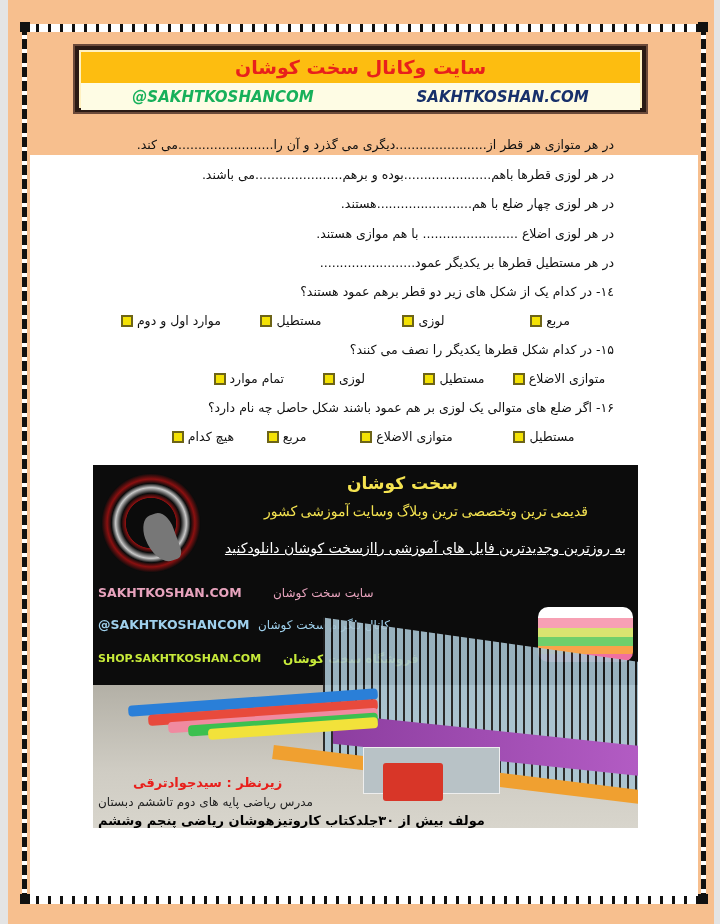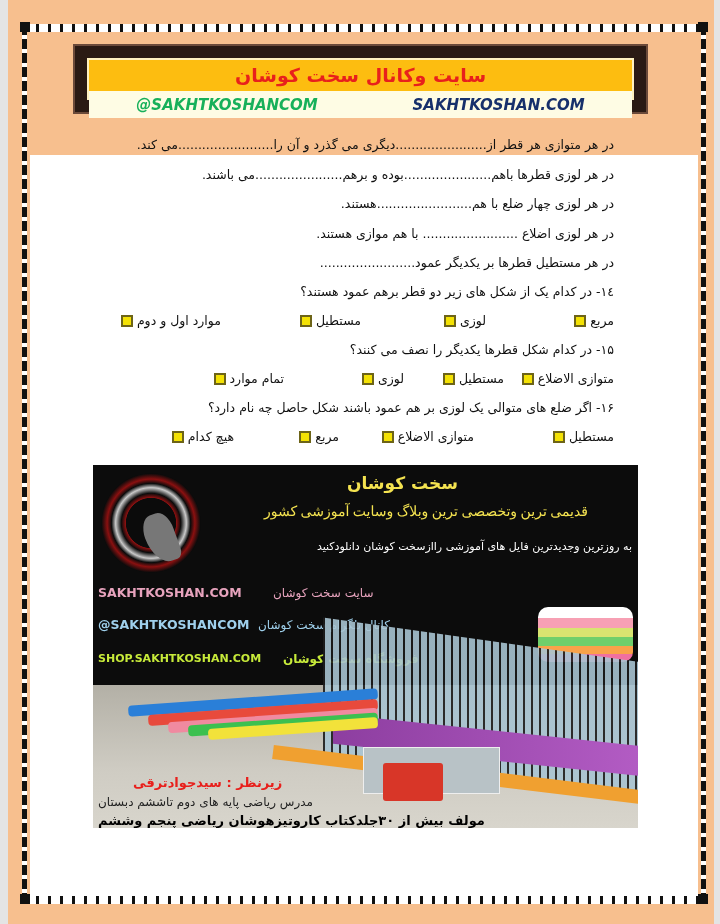--- a/index.html
+++ b/index.html
@@ -9,39 +9,39 @@
     background:repeating-linear-gradient(90deg,#111 0 3px,#fff 3px 12px);}
   .frame-top{top:24px;}
   .frame-bottom{top:896px;}
   .frame-left,.frame-right{position:absolute;top:30px;width:5px;height:868px;
     background:repeating-linear-gradient(180deg,#111 0 5px,#fff 5px 9px,#111 9px 14px);}
   .frame-left{left:22px;}
   .frame-right{left:701px;}
   .corner{position:absolute;width:10px;height:10px;background:#111;}
   .inner{position:absolute;left:30px;top:33px;width:668px;height:864px;background:#fff;}
   .peach-top{position:absolute;left:0;top:0;width:668px;height:122px;background:#f7bf8e;}
-  .header-box{position:absolute;left:73px;top:44px;width:575px;height:70px;background:#2a1a14;padding:12px;box-sizing:border-box;border:2px solid #6b4a3a;}
+  .header-box{position:absolute;left:73px;top:44px;width:575px;height:70px;background:#2a1a14;padding:4px;box-sizing:border-box;border:2px solid #6b4a3a;}
   .header-inner{width:100%;height:100%;border:2px solid #fff1c0;box-sizing:border-box;}
   .header-title{height:31px;background:#fdbd10;text-align:center;color:#e8201c;font-weight:bold;font-size:19px;line-height:31px;direction:rtl;}
   .header-links{height:27px;background:#fefce4;display:flex;justify-content:space-around;align-items:center;font-style:italic;font-weight:bold;font-size:15px;}
   .link-green{color:#17b05a;}
   .link-blue{color:#17306b;}
   .content{position:absolute;left:0;top:0;width:720px;}
   .line{position:absolute;right:106px;direction:rtl;font-size:12.5px;color:#111;white-space:nowrap;}
   .opts{position:absolute;right:106px;width:520px;direction:rtl;display:flex;font-size:12.5px;color:#111;}
-  .opt{display:flex;align-items:center;gap:4px;}
+  .opt{display:flex;align-items:center;gap:4px;justify-content:center;}
   .cb{display:inline-block;width:12px;height:12px;background:#f4e204;border:2px solid #6d6418;box-sizing:border-box;}
   .banner{position:absolute;left:93px;top:465px;width:545px;height:363px;overflow:hidden;background:#0b0b0b;}
   .banner-top{position:absolute;left:0;top:0;width:545px;height:220px;background:#0c0c0c;}
   .logo{position:absolute;left:8px;top:8px;width:100px;height:100px;border-radius:50%;
     background:radial-gradient(circle,#0b0b0b 35%,#8a1010 36%,#0b0b0b 42%,#c9c9c9 50%,#0b0b0b 56%,#8a1010 62%,#0b0b0b 70%);}
   .logo-bird{position:absolute;left:45px;top:40px;width:30px;height:50px;background:#777;border-radius:40% 40% 20% 60%;transform:rotate(-20deg);}
   .b-title{position:absolute;right:180px;top:8px;color:#f4e350;font-size:17px;font-weight:bold;direction:rtl;}
   .b-sub{position:absolute;right:50px;top:38px;color:#f4e350;font-size:14px;direction:rtl;font-family:Liberation Serif, serif;}
-  .b-desc{position:absolute;right:6px;top:75px;color:#fff;font-size:11px;direction:rtl;}
+  .b-desc{position:absolute;right:12px;top:75px;color:#fff;font-size:14px;direction:rtl;text-decoration:underline;}
   .b-row{position:absolute;left:5px;font-weight:bold;font-size:12.5px;}
   .b-row-fa{position:absolute;font-size:12px;direction:rtl;}
   .photo{position:absolute;left:0;top:220px;width:545px;height:143px;background:linear-gradient(180deg,#b3b0a6,#cfccc3 60%,#d8d5cc);}
   .markers{position:absolute;left:35px;top:0;width:300px;height:40px;}
   .marker{position:absolute;height:11px;border-radius:4px;}
   .notebooks{position:absolute;left:230px;top:-45px;width:320px;height:140px;
     background:repeating-linear-gradient(90deg,#1b1b1b 0 2px,#a8c4d2 2px 8px);opacity:.9;transform:skewY(8deg);}
   .notebook-purple{position:absolute;left:240px;top:45px;width:310px;height:30px;background:linear-gradient(90deg,#8d3ea0,#b35cc4);transform:skewY(6deg);}
   .pencil{position:absolute;left:180px;top:60px;width:380px;height:14px;background:#f0a030;transform:rotate(7deg);transform-origin:left center;}
   .eraser{position:absolute;left:270px;top:62px;width:135px;height:45px;background:#b8c2c6;border:1px solid #eee;}

